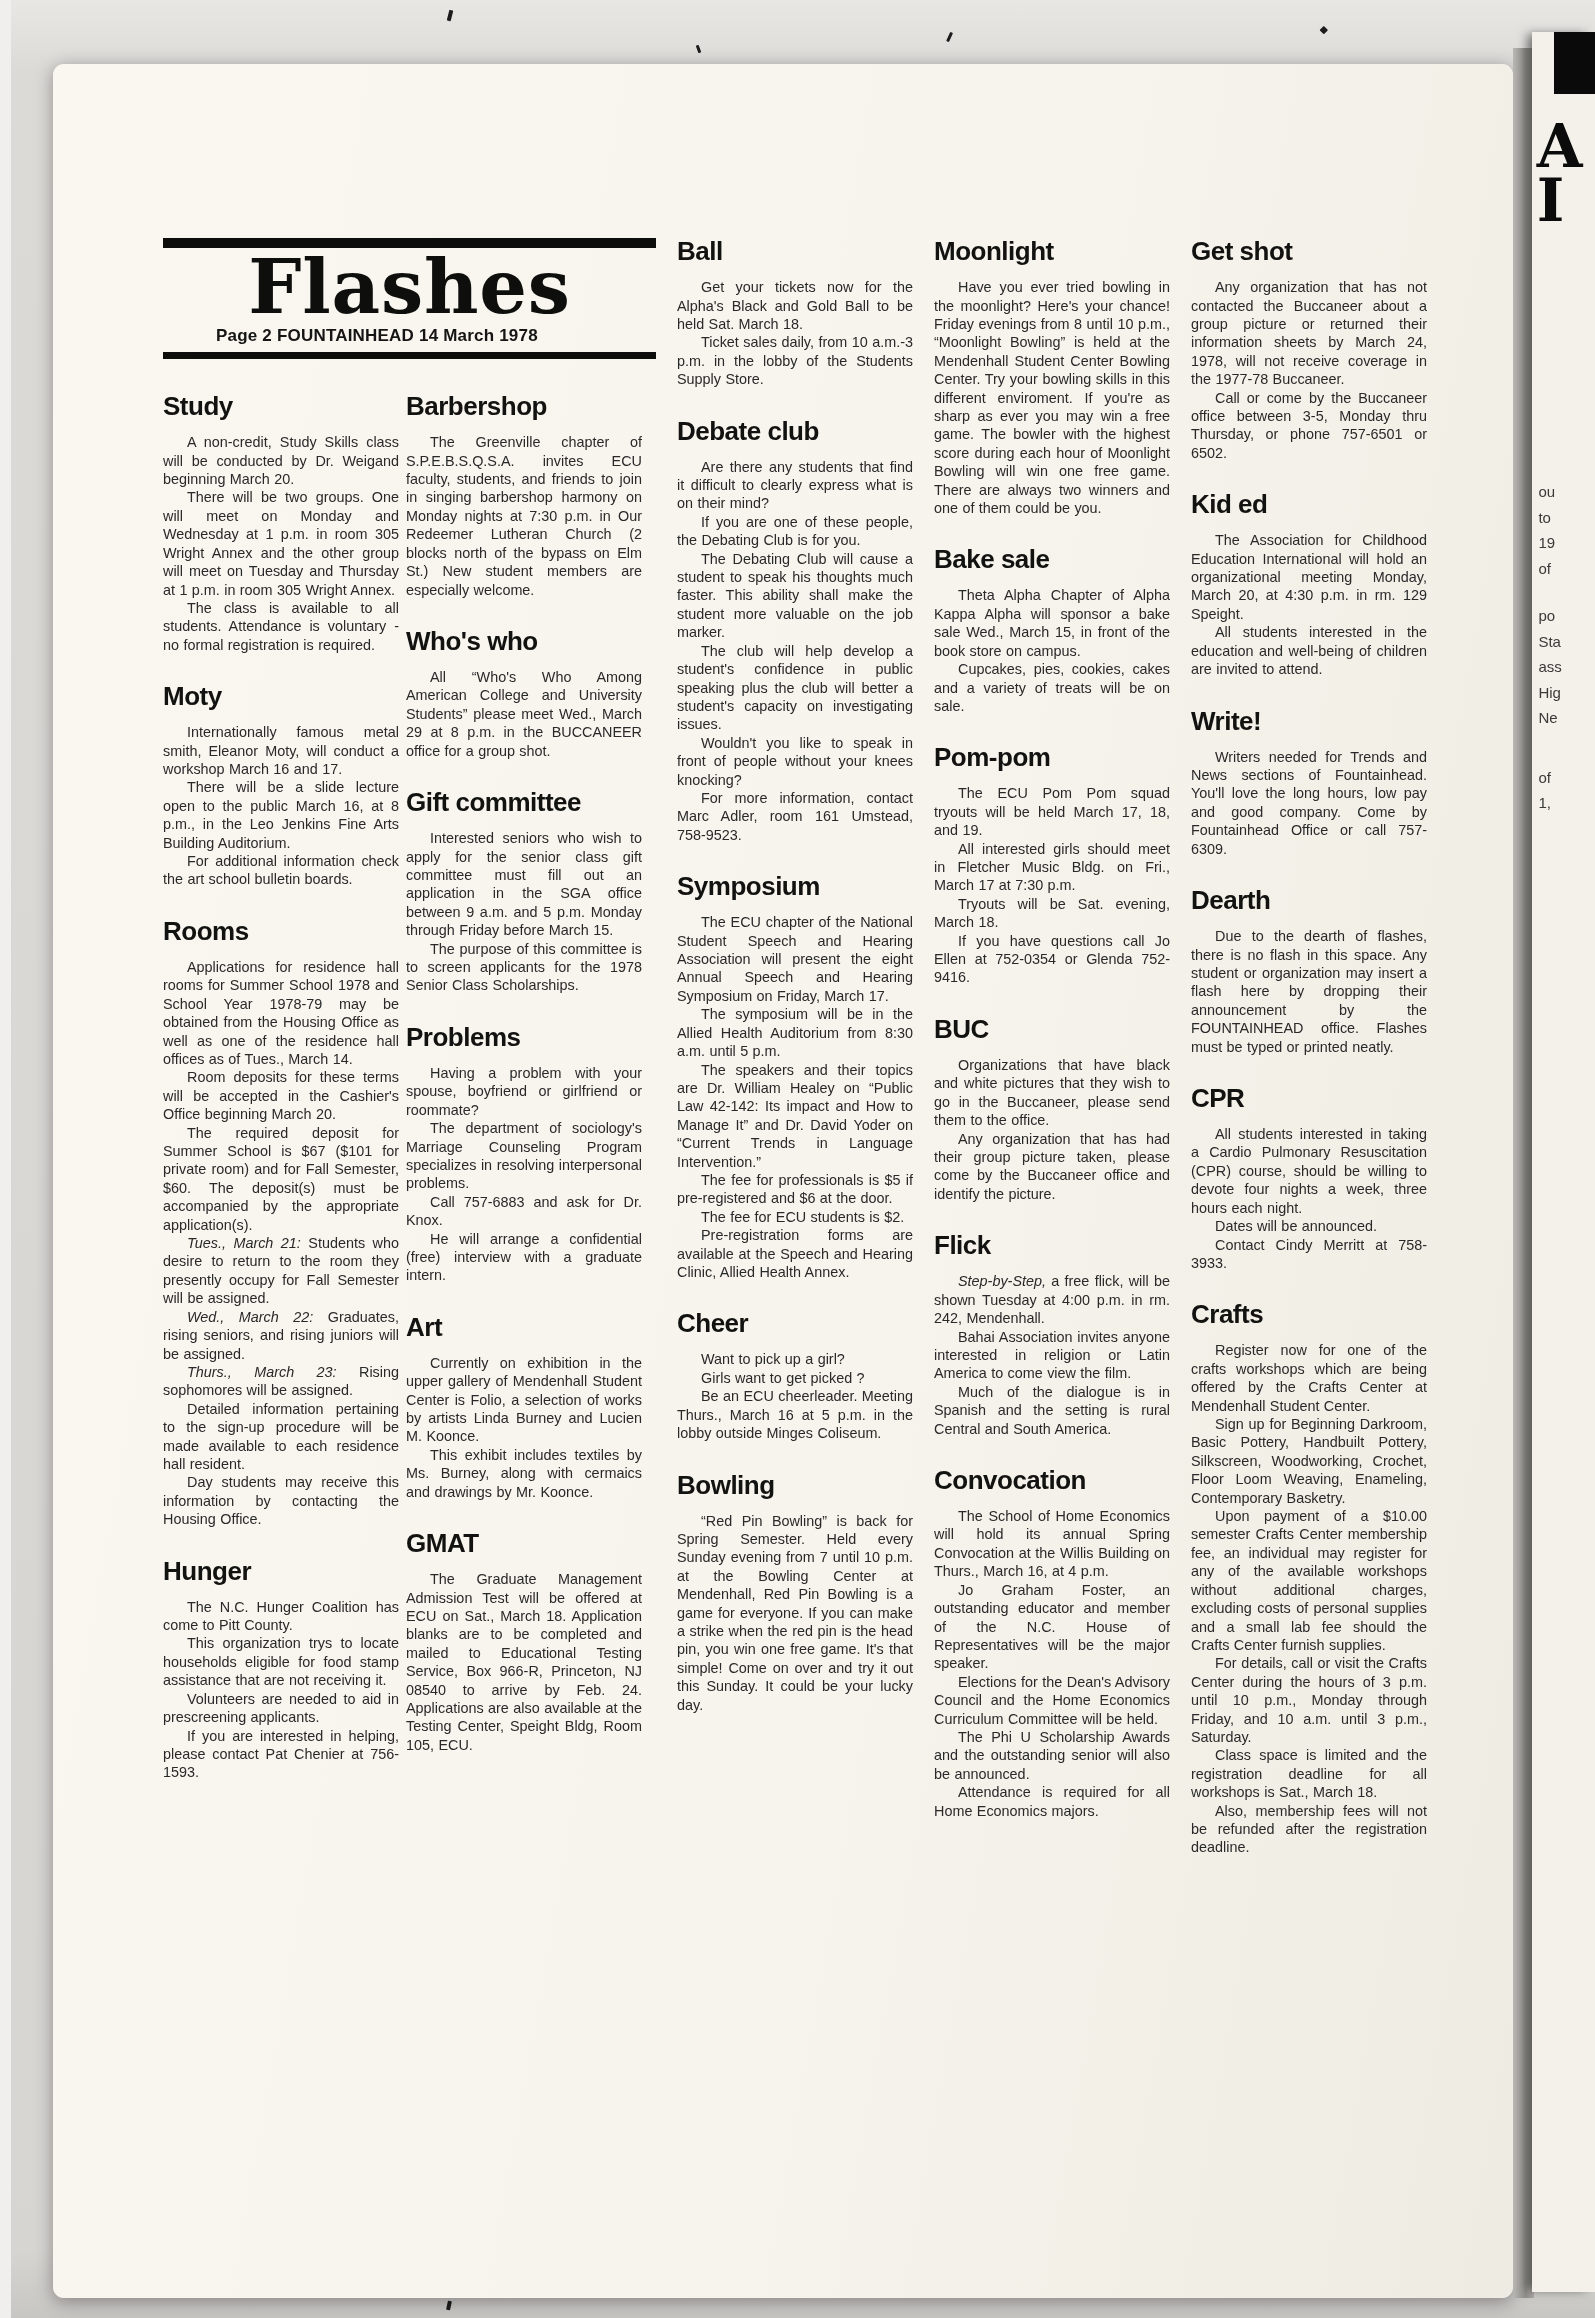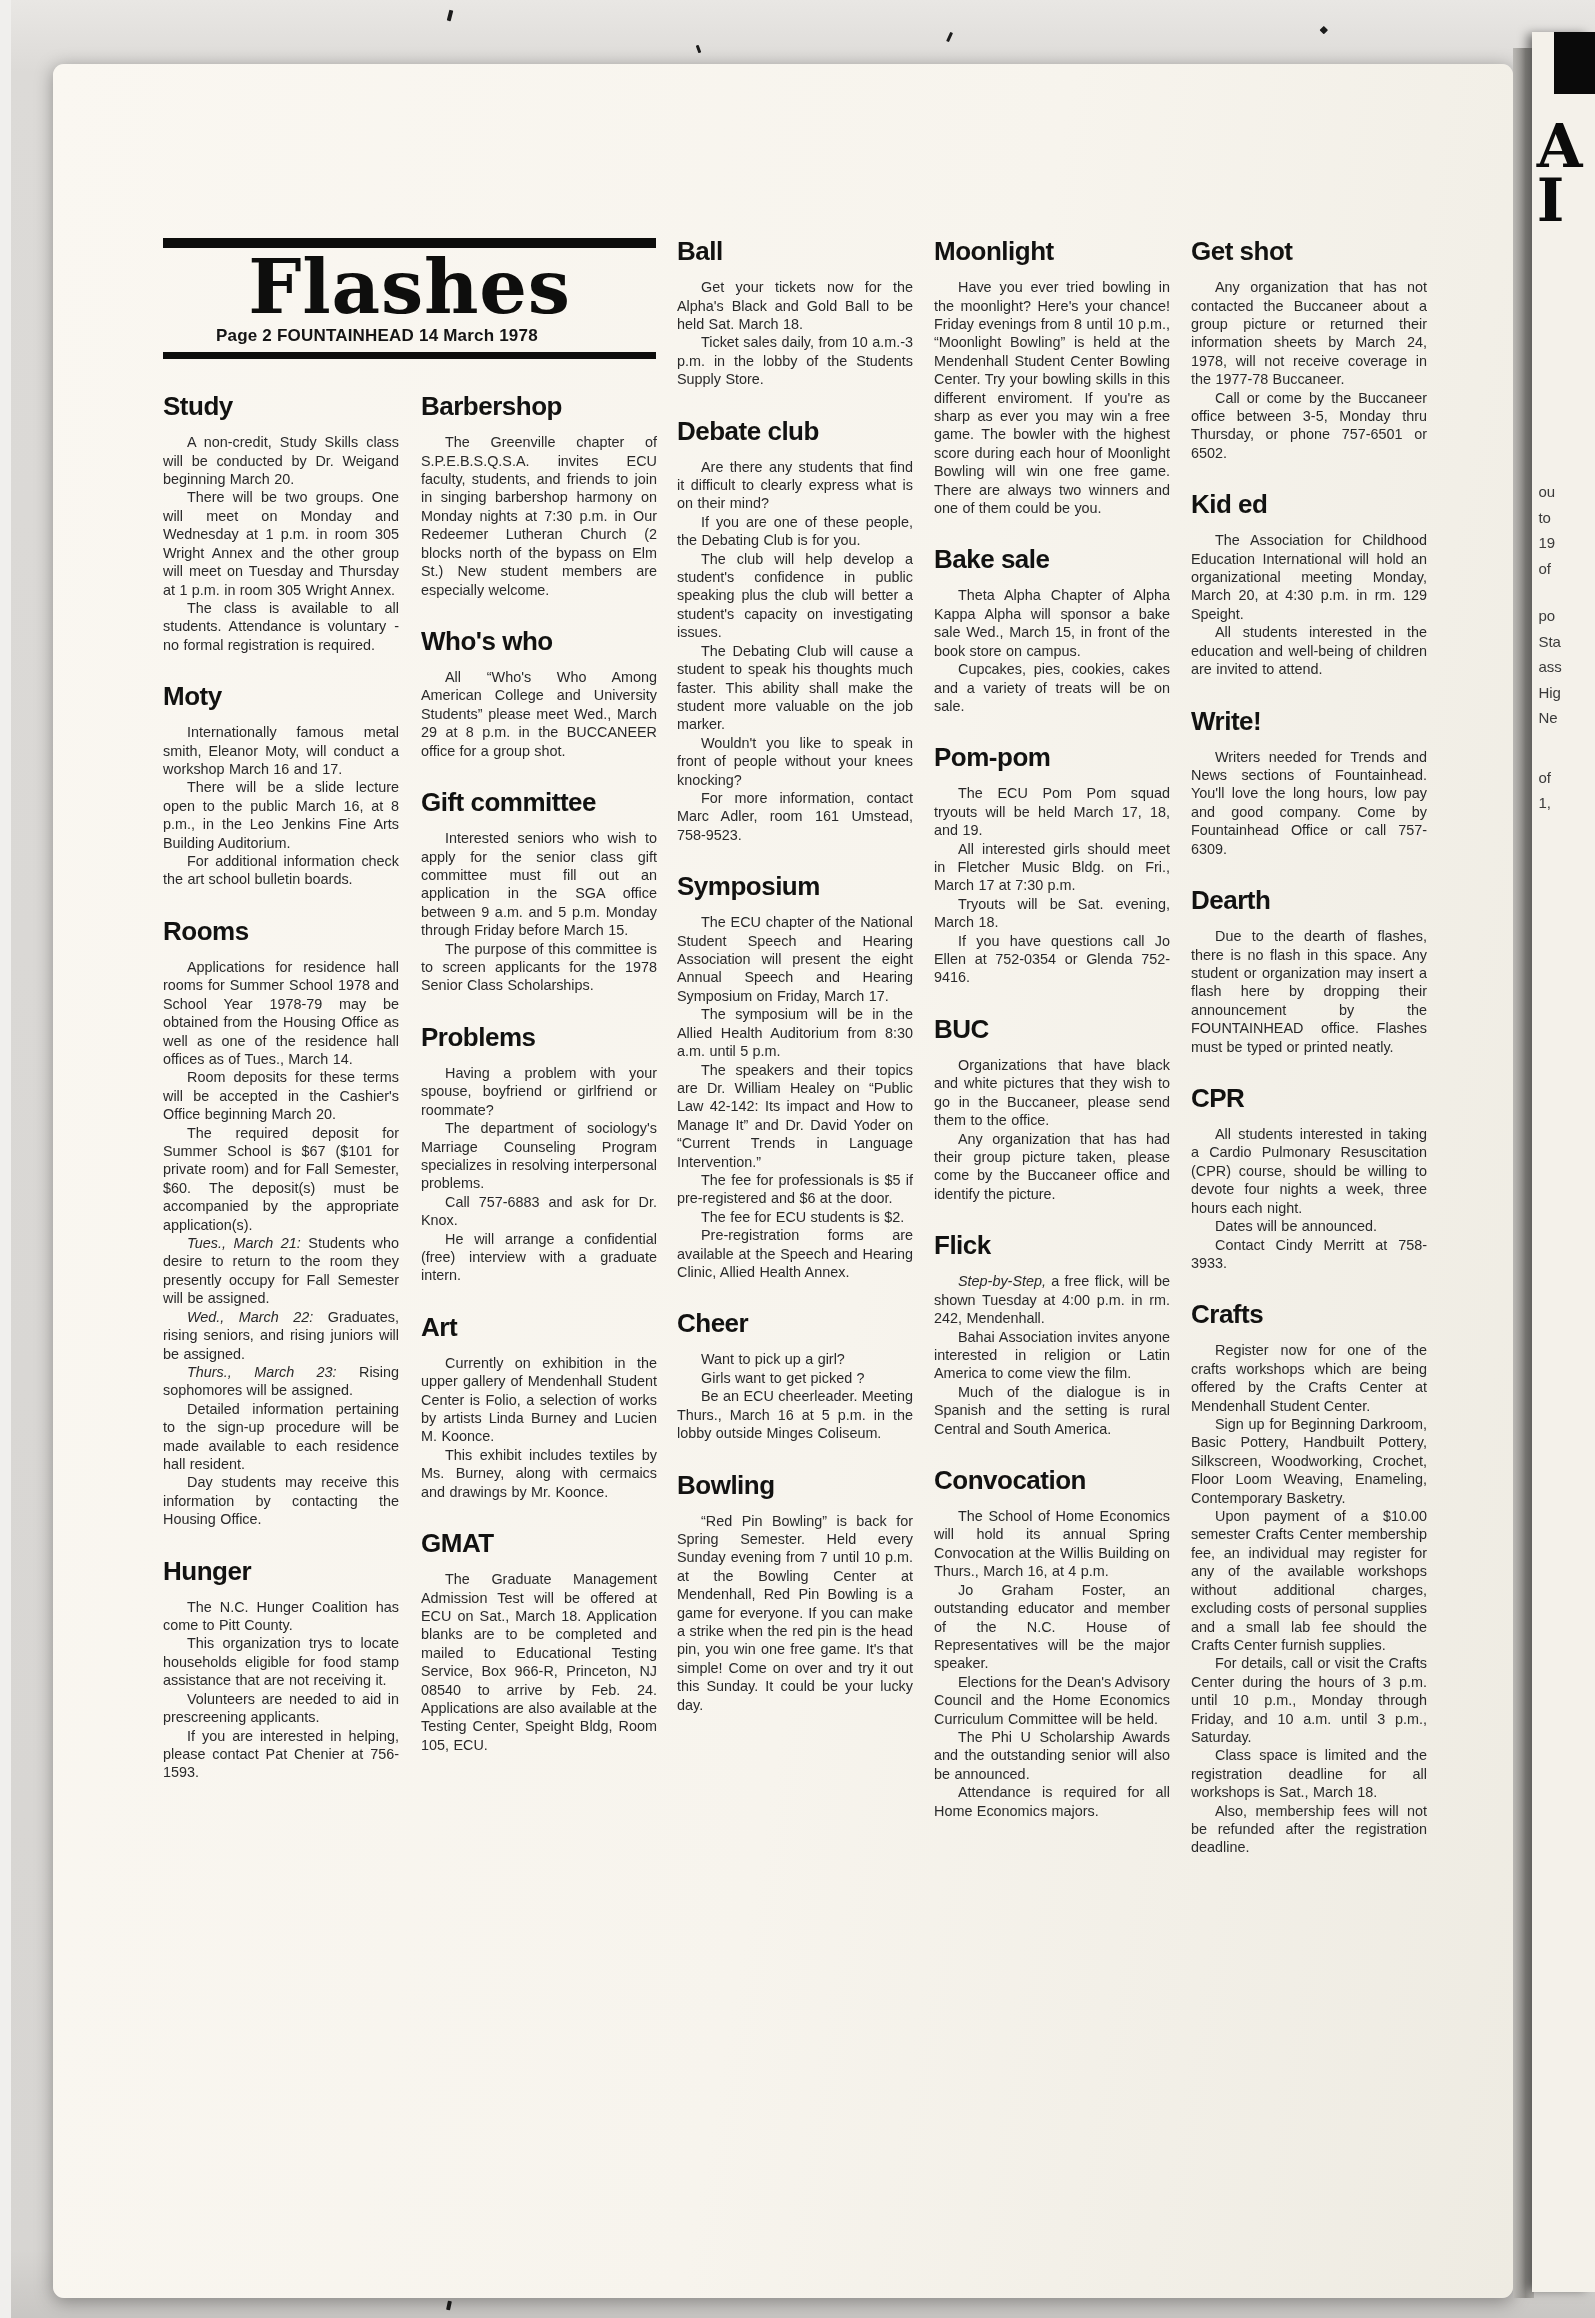--- a/index.html
+++ b/index.html
@@ -16,21 +16,21 @@
   .paper {
     position:absolute; left:53px; top:64px; width:1460px; height:2234px;
     background:linear-gradient(100deg,#faf7f1 0%,#f7f4ed 55%,#eeebe2 100%);
     box-shadow:0 3.2px 17.6px rgba(0,0,0,.35);
     overflow:hidden;
     border-radius:11px;
   }
   .content { margin:174px 0 0 110px; width:1264px; display:flex; gap:21px; }
   .col { width:236px; flex:none; }
   .left-block { width:493px; flex:none; }
-  .two-cols { display:flex; gap:22px; margin-top:34px; }
+  .two-cols { display:flex; gap:7px; margin-top:34px; }
 
   
   .masthead { width:493px; }
   .mast-rule-top { height:9.6px; background:#0d0d0c; }
   .mast-title {
     font-family:"DejaVu Serif","Liberation Serif",serif;
     font-weight:bold; font-size:75px; line-height:1.04; text-align:center;
     color:#0e0e0d; letter-spacing:0.8px;
   }
   .mast-page-line { font-size:17px; font-weight:bold; color:#151515; margin:0 0 6.4px 53px; letter-spacing:0.2px; }
@@ -153,22 +153,22 @@
     <div class="col">
         <section class="news-section">
           <h2 class="sec-head">Ball</h2>
           <p class="body-p">Get your tickets now for the Alpha's Black and Gold Ball to be held Sat. March 18.</p>
           <p class="body-p">Ticket sales daily, from 10 a.m.-3 p.m. in the lobby of the Students Supply Store.</p>
         </section>
         <section class="news-section">
           <h2 class="sec-head">Debate club</h2>
           <p class="body-p">Are there any students that find it difficult to clearly express what is on their mind?</p>
           <p class="body-p">If you are one of these people, the Debating Club is for you.</p>
+          <p class="body-p">The Debating Club will cause a student to speak his thoughts much faster. This ability shall make the student more valuable on the job marker.</p>
           <p class="body-p">The club will help develop a student's confidence in public speaking plus the club will better a student's capacity on investigating issues.</p>
-          <p class="body-p">The Debating Club will cause a student to speak his thoughts much faster. This ability shall make the student more valuable on the job marker.</p>
           <p class="body-p">Wouldn't you like to speak in front of people without your knees knocking?</p>
           <p class="body-p">For more information, contact Marc Adler, room 161 Umstead, 758-9523.</p>
         </section>
         <section class="news-section">
           <h2 class="sec-head">Symposium</h2>
           <p class="body-p">The ECU chapter of the National Student Speech and Hearing Association will present the eight Annual Speech and Hearing Symposium on Friday, March 17.</p>
           <p class="body-p">The symposium will be in the Allied Health Auditorium from 8:30 a.m. until 5 p.m.</p>
           <p class="body-p">The speakers and their topics are Dr. William Healey on “Public Law 42-142: Its impact and How to Manage It” and Dr. David Yoder on “Current Trends in Language Intervention.”</p>
           <p class="body-p">The fee for professionals is $5 if pre-registered and $6 at the door.</p>
           <p class="body-p">The fee for ECU students is $2.</p>

